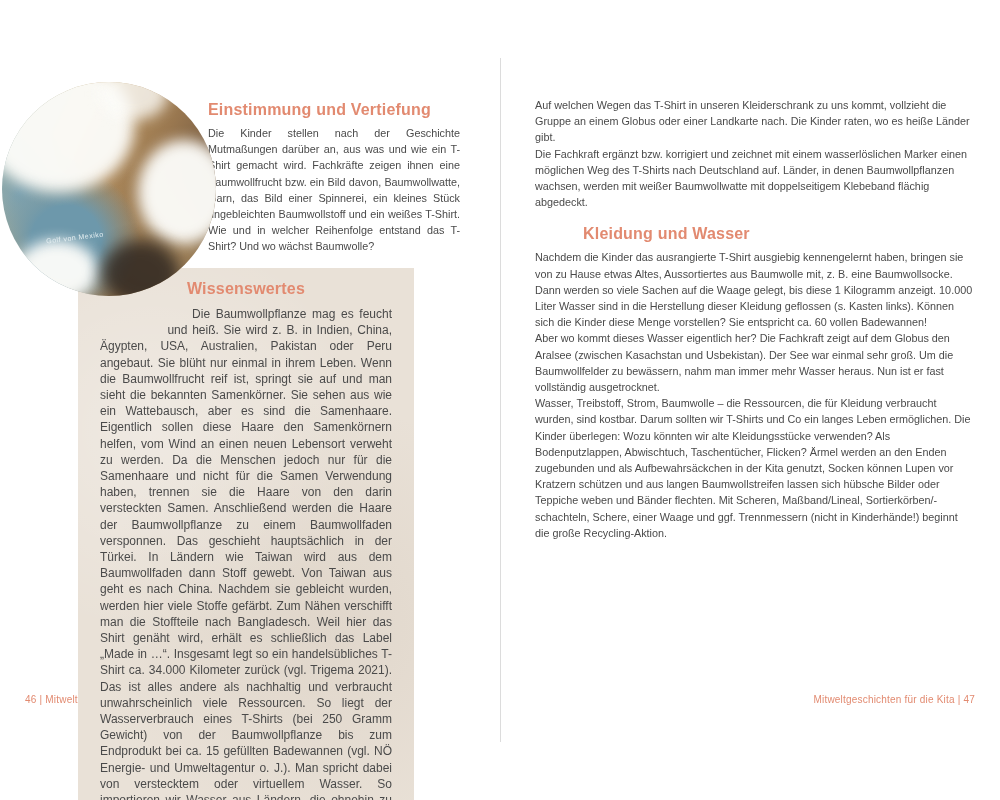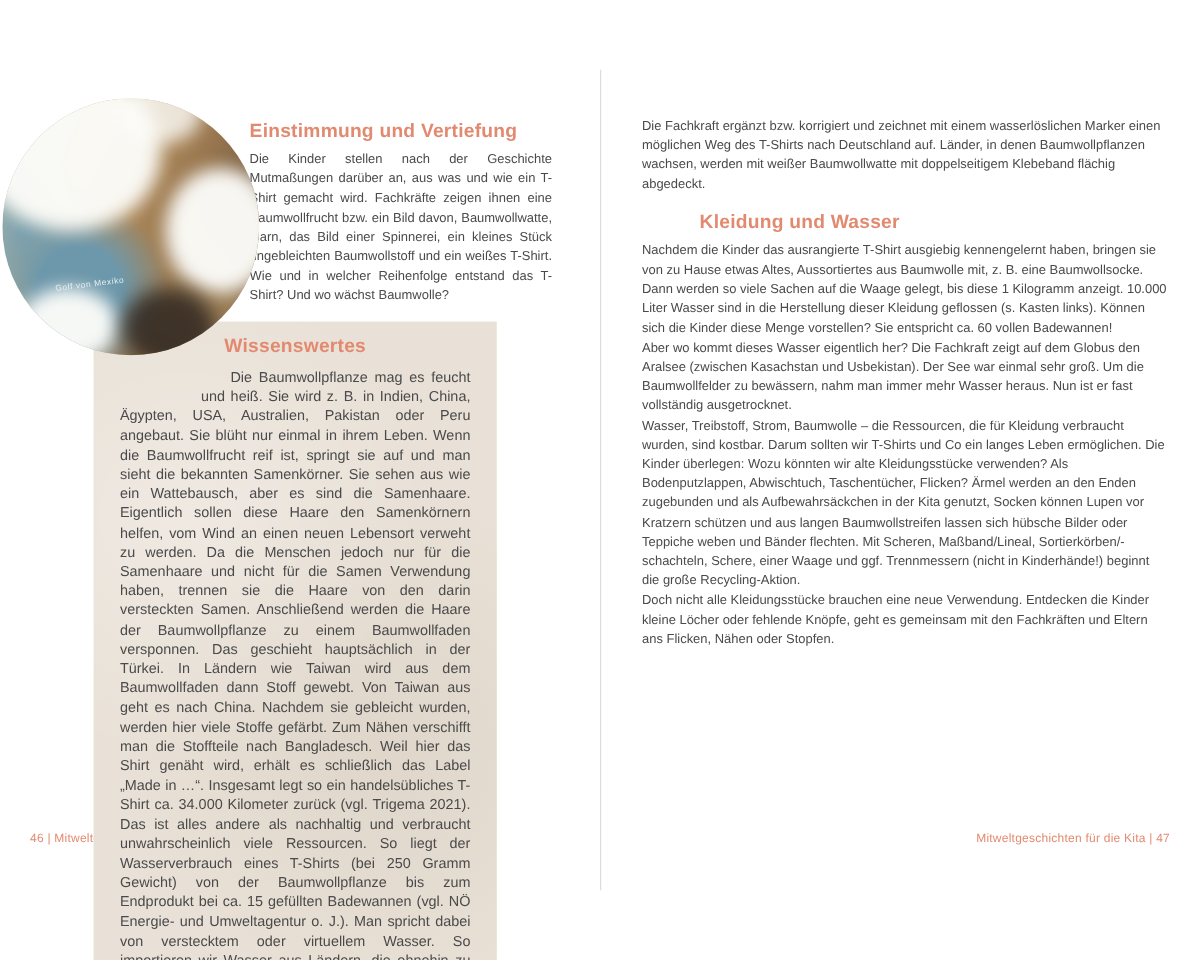--- a/index.html
+++ b/index.html
@@ -114,24 +114,24 @@
     <p class="body-text">Die Baumwollpflanze mag es feucht und heiß. Sie wird z. B. in Indien, China, Ägypten, USA, Australien, Pakistan oder Peru angebaut. Sie blüht nur einmal in ihrem Leben. Wenn die Baumwollfrucht reif ist, springt sie auf und man sieht die bekannten Samenkörner. Sie sehen aus wie ein Wattebausch, aber es sind die Samenhaare. Eigentlich sollen diese Haare den Samenkörnern helfen, vom Wind an einen neuen Lebensort verweht zu werden. Da die Menschen jedoch nur für die Samenhaare und nicht für die Samen Verwendung haben, trennen sie die Haare von den darin versteckten Samen. Anschließend werden die Haare der Baumwollpflanze zu einem Baumwollfaden versponnen. Das geschieht hauptsächlich in der Türkei. In Ländern wie Taiwan wird aus dem Baumwollfaden dann Stoff gewebt. Von Taiwan aus geht es nach China. Nachdem sie gebleicht wurden, werden hier viele Stoffe gefärbt. Zum Nähen verschifft man die Stoffteile nach Bangladesch. Weil hier das Shirt genäht wird, erhält es schließlich das Label „Made in …“. Insgesamt legt so ein handelsübliches T-Shirt ca. 34.000 Kilometer zurück (vgl. Trigema 2021). Das ist alles andere als nachhaltig und verbraucht unwahrscheinlich viele Ressourcen. So liegt der Wasserverbrauch eines T-Shirts (bei 250 Gramm Gewicht) von der Baumwollpflanze bis zum Endprodukt bei ca. 15 gefüllten Badewannen (vgl. NÖ Energie- und Umweltagentur o. J.). Man spricht dabei von verstecktem oder virtuellem Wasser. So importieren wir Wasser aus Ländern, die ohnehin zu wenig Wasser haben.</p>
   </aside>
 
   <footer class="page-footer footer-left">46 | Mitweltgeschichten für die Kita</footer>
 </div>
 
 <div class="divider"></div>
 
 <div class="page page-right">
   <div class="right-content">
+    <p class="body-text">Auf welchen Wegen das T-Shirt in unseren Kleiderschrank zu uns kommt, vollzieht die Gruppe an einem Globus oder einer Landkarte nach. Die Kinder raten, wo es heiße Länder gibt.</p>
     <p class="body-text">Die Fachkraft ergänzt bzw. korrigiert und zeichnet mit einem wasserlöslichen Marker einen möglichen Weg des T-Shirts nach Deutschland auf. Länder, in denen Baumwollpflanzen wachsen, werden mit weißer Baumwollwatte mit doppelseitigem Klebeband flächig abgedeckt.</p>
 
     <h3 class="sec-heading">Kleidung und Wasser</h3>
     <p class="body-text">Nachdem die Kinder das ausrangierte T-Shirt ausgiebig kennengelernt haben, bringen sie von zu Hause etwas Altes, Aussortiertes aus Baumwolle mit, z. B. eine Baumwollsocke. Dann werden so viele Sachen auf die Waage gelegt, bis diese 1 Kilogramm anzeigt. 10.000 Liter Wasser sind in die Herstellung dieser Kleidung geflossen (s. Kasten links). Können sich die Kinder diese Menge vorstellen? Sie entspricht ca. 60 vollen Badewannen!</p>
     <p class="body-text">Aber wo kommt dieses Wasser eigentlich her? Die Fachkraft zeigt auf dem Globus den Aralsee (zwischen Kasachstan und Usbekistan). Der See war einmal sehr groß. Um die Baumwollfelder zu bewässern, nahm man immer mehr Wasser heraus. Nun ist er fast vollständig ausgetrocknet.</p>
 
     <p class="body-text">Wasser, Treibstoff, Strom, Baumwolle – die Ressourcen, die für Kleidung verbraucht wurden, sind kostbar. Darum sollten wir T-Shirts und Co ein langes Leben ermöglichen. Die Kinder überlegen: Wozu könnten wir alte Kleidungsstücke verwenden? Als Bodenputzlappen, Abwischtuch, Taschentücher, Flicken? Ärmel werden an den Enden zugebunden und als Aufbewahrsäckchen in der Kita genutzt, Socken können Lupen vor Kratzern schützen und aus langen Baumwollstreifen lassen sich hübsche Bilder oder Teppiche weben und Bänder flechten. Mit Scheren, Maßband/Lineal, Sortierkörben/-schachteln, Schere, einer Waage und ggf. Trennmessern (nicht in Kinderhände!) beginnt die große Recycling-Aktion.</p>
-    <p class="body-text">Doch nicht alle Kleidungsstücke brauchen eine neue Verwendung. Entdecken die Kinder kleine Löcher oder fehlende Knöpfe, geht es gemeinsam mit den Fachkräften und Eltern ans Flicken, Nähen oder Stopfen.</p>
   </div>
 
   <footer class="page-footer footer-right">Mitweltgeschichten für die Kita | 47</footer>
 </div>
 
 </body></html>

